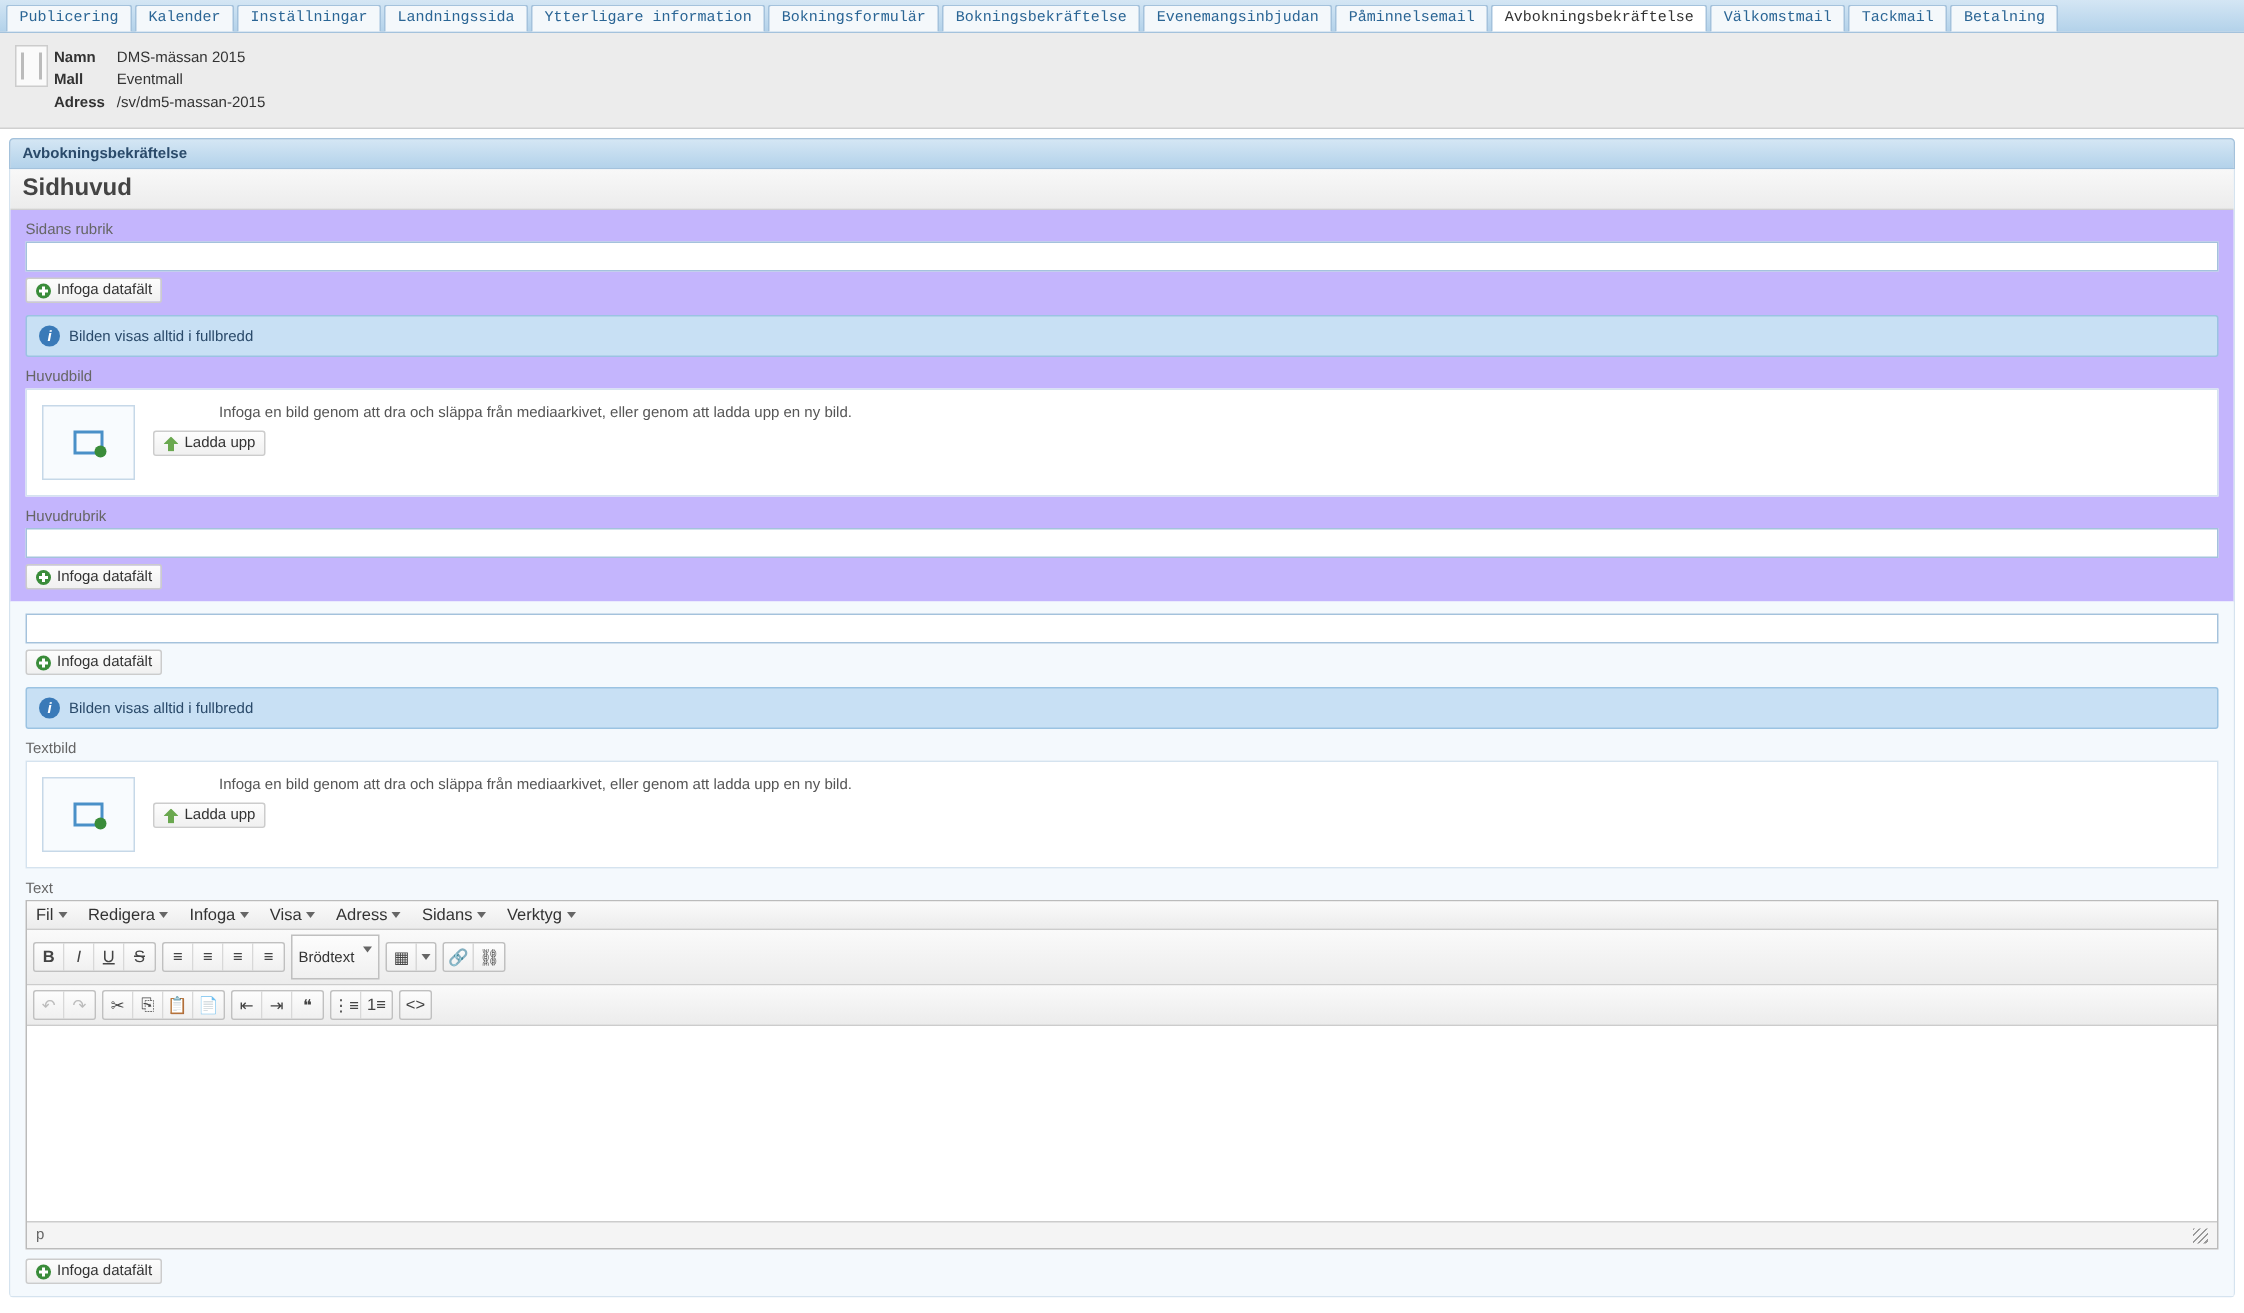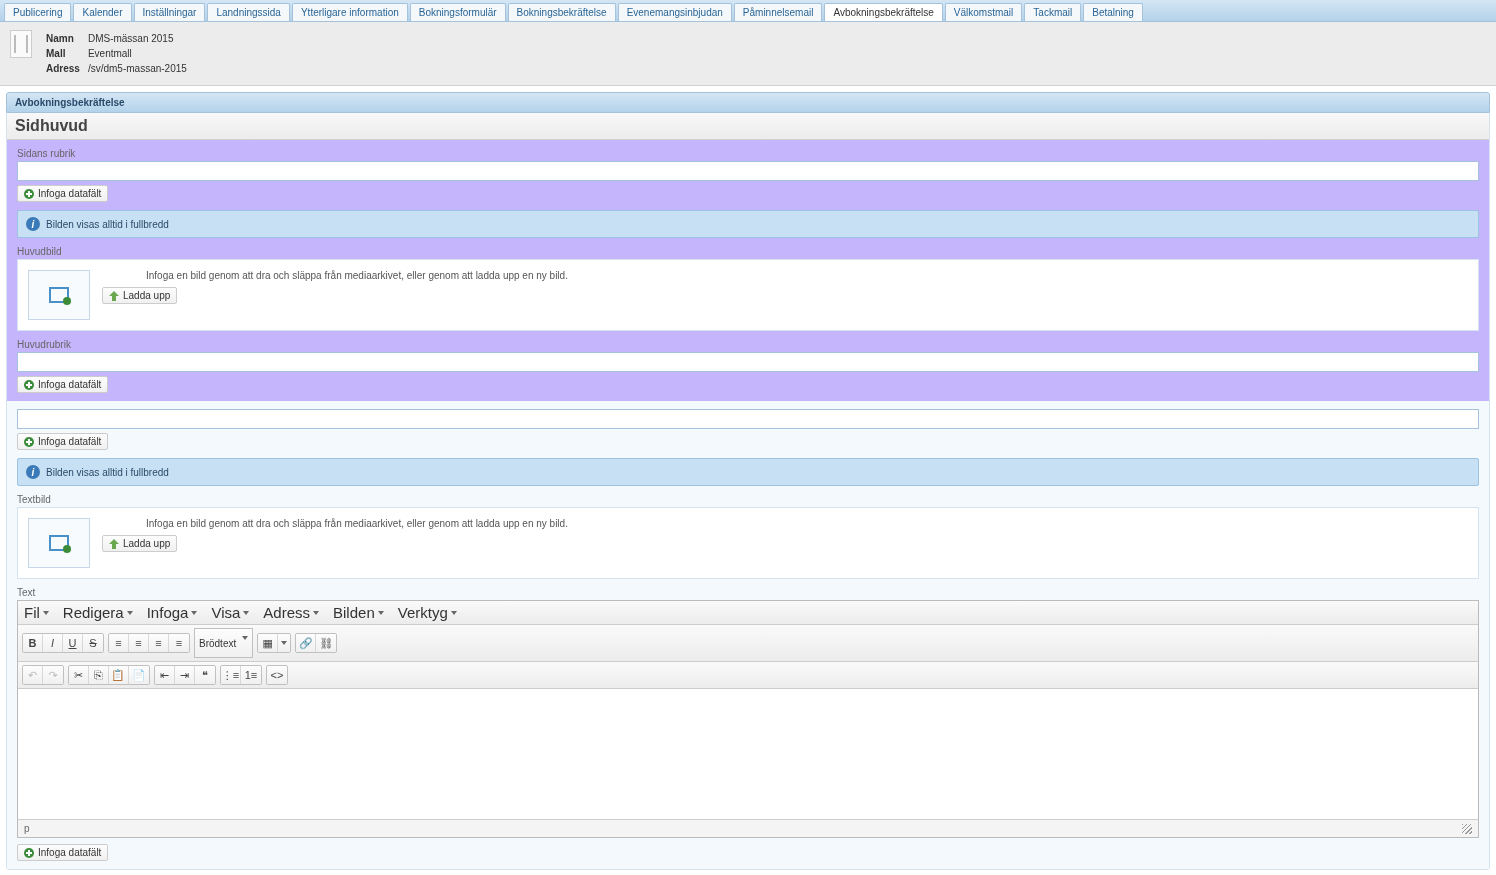--- a/index.html
+++ b/index.html
@@ -1,24 +1,24 @@
 <!DOCTYPE html>
 <html><head>
 <meta charset="utf-8">
 <style>
 * { box-sizing: border-box; margin: 0; padding: 0; }
 body { font-family: Arial, Helvetica, sans-serif; font-size: 11px; color: #333; background: #fff; }
 
 
 .tab-bar { background: linear-gradient(#d4e6f4, #b3d2ea); border-bottom: 1px solid #a4c2dc; padding: 3px 4px 0 4px; display: flex; gap: 2px; }
-.tab { background: #f4f8fb; border: 1px solid #a4c2dc; border-bottom: none; padding: 3px 8px; font-size: 10px; color: #2a6595; cursor: pointer; border-radius: 2px 2px 0 0; }
+.tab { background: #f4f8fb; border: 1px solid #a4c2dc; border-bottom: none; padding: 3px 8px; font-size: 10px; color: #2a6595; cursor: pointer; border-radius: 2px 2px 0 0; font-family: Liberation Mono, monospace; }
 .tab.active { background: #fff; color: #333; }
 
 
-.info-header { background: #ececec; border-bottom: 1px solid #d0d0d0; padding: 8px 10px; display: flex; gap: 12px; align-items: flex-start; }
+.info-header { background: #ececec; border-bottom: 1px solid #d0d0d0; padding: 8px 10px; display: flex; gap: 2px; align-items: flex-start; }
 .info-icon { width: 22px; height: 28px; border: 1px solid #ccc; background: #fafafa; display: flex; align-items: center; justify-content: center; }
 .info-icon-inner { width: 14px; height: 18px; border-left: 2px solid #bbb; border-right: 2px solid #bbb; }
 .info-table { font-size: 10px; }
 .info-table td { padding: 1px 6px 1px 0; vertical-align: top; }
 .info-table td:first-child { font-weight: bold; }
 
 
 .content { padding: 6px; }
 .section-title { background: linear-gradient(#d4e6f4, #b3d2ea); border: 1px solid #a4c2dc; padding: 4px 8px; font-size: 10px; font-weight: bold; color: #2a4a6a; border-radius: 3px 3px 0 0; }
 .section-body { border: 1px solid #d5e3ef; border-top: none; background: #f4f9fd; padding: 0; margin-bottom: 8px; border-radius: 0 0 3px 3px; }
@@ -41,21 +41,21 @@
 .image-box { display: flex; gap: 12px; align-items: flex-start; border: 1px solid #d5e3ef; background: #fff; padding: 10px; }
 .image-drop { width: 62px; height: 50px; border: 1px solid #c6d8e8; background: #f8fbfe; display:flex; align-items:center; justify-content:center; }
 .image-drop-icon { width: 20px; height: 16px; border: 2px solid #4a90c8; position: relative; }
 .image-drop-icon::after { content:""; position:absolute; right:-4px; bottom:-4px; width:8px; height:8px; border-radius:50%; background:#3a8c3a; }
 .image-text { font-size: 10px; color: #555; padding-left: 44px; }
 .upload-btn { display:inline-flex; align-items:flex-end; gap:4px; border:1px solid #ccc; background:linear-gradient(#fdfdfd,#f0f0f0); padding:2px 6px; font-size:10px; cursor:pointer; margin-top:6px; border-radius:2px; }
 .upload-btn .up-icon { width:10px; height:10px; background:#6aa84f; clip-path: polygon(50% 0, 100% 50%, 70% 50%, 70% 100%, 30% 100%, 30% 50%, 0 50%); }
 
 
 .editor-wrap { border: 1px solid #bbb; background: #fff; }
-.editor-menubar { background: linear-gradient(#fafafa,#ececec); border-bottom: 1px solid #ccc; padding: 3px 6px; display:flex; gap: 14px; font-size: 15px; color: #333; }
+.editor-menubar { background: linear-gradient(#fafafa,#ececec); border-bottom: 1px solid #ccc; padding: 3px 6px; display:flex; gap: 14px; font-size: 11px; color: #333; }
 .editor-menubar span { cursor: pointer; display: inline-flex; align-items: center; gap: 3px; }
 .caret { width:0; height:0; border-left:3px solid transparent; border-right:3px solid transparent; border-top:4px solid #666; display:inline-block; }
 .editor-toolbar { background: linear-gradient(#fafafa,#ececec); border-bottom: 1px solid #ccc; padding: 3px 4px; display:flex; gap:4px; flex-wrap: wrap; align-items: center; }
 .tb-group { display:flex; border: 1px solid #c0c0c0; border-radius: 2px; overflow: hidden; }
 .tb-btn { width: 20px; height: 18px; background: linear-gradient(#fdfdfd,#f0f0f0); border-right: 1px solid #d8d8d8; display:flex; align-items:center; justify-content:center; font-size: 11px; cursor:pointer; color: #444; }
 .tb-btn:last-child { border-right: none; }
 .tb-btn.disabled { color: #bbb; }
 .tb-select { height: 30px; border: 1px solid #c0c0c0; background: linear-gradient(#fdfdfd,#f0f0f0); font-size: 10px; padding: 0 16px 0 4px; position: relative; display:flex; align-items:center; min-width: 56px; }
 .tb-select .caret { position:absolute; right:4px; top:7px; }
 .editor-area { min-height: 130px; padding: 6px; background:#fff; }
@@ -189,21 +189,21 @@
             </span>
           <span>
               <span>Visa</span>
               <span class="caret"></span>
             </span>
           <span>
               <span>Adress</span>
               <span class="caret"></span>
             </span>
           <span>
-              <span>Bilden</span>
+              <span>Sidans</span>
               <span class="caret"></span>
             </span>
           <span>
               <span>Verktyg</span>
               <span class="caret"></span>
             </span>
         </div>
 
         <div class="editor-toolbar">
           <div class="tb-group">

